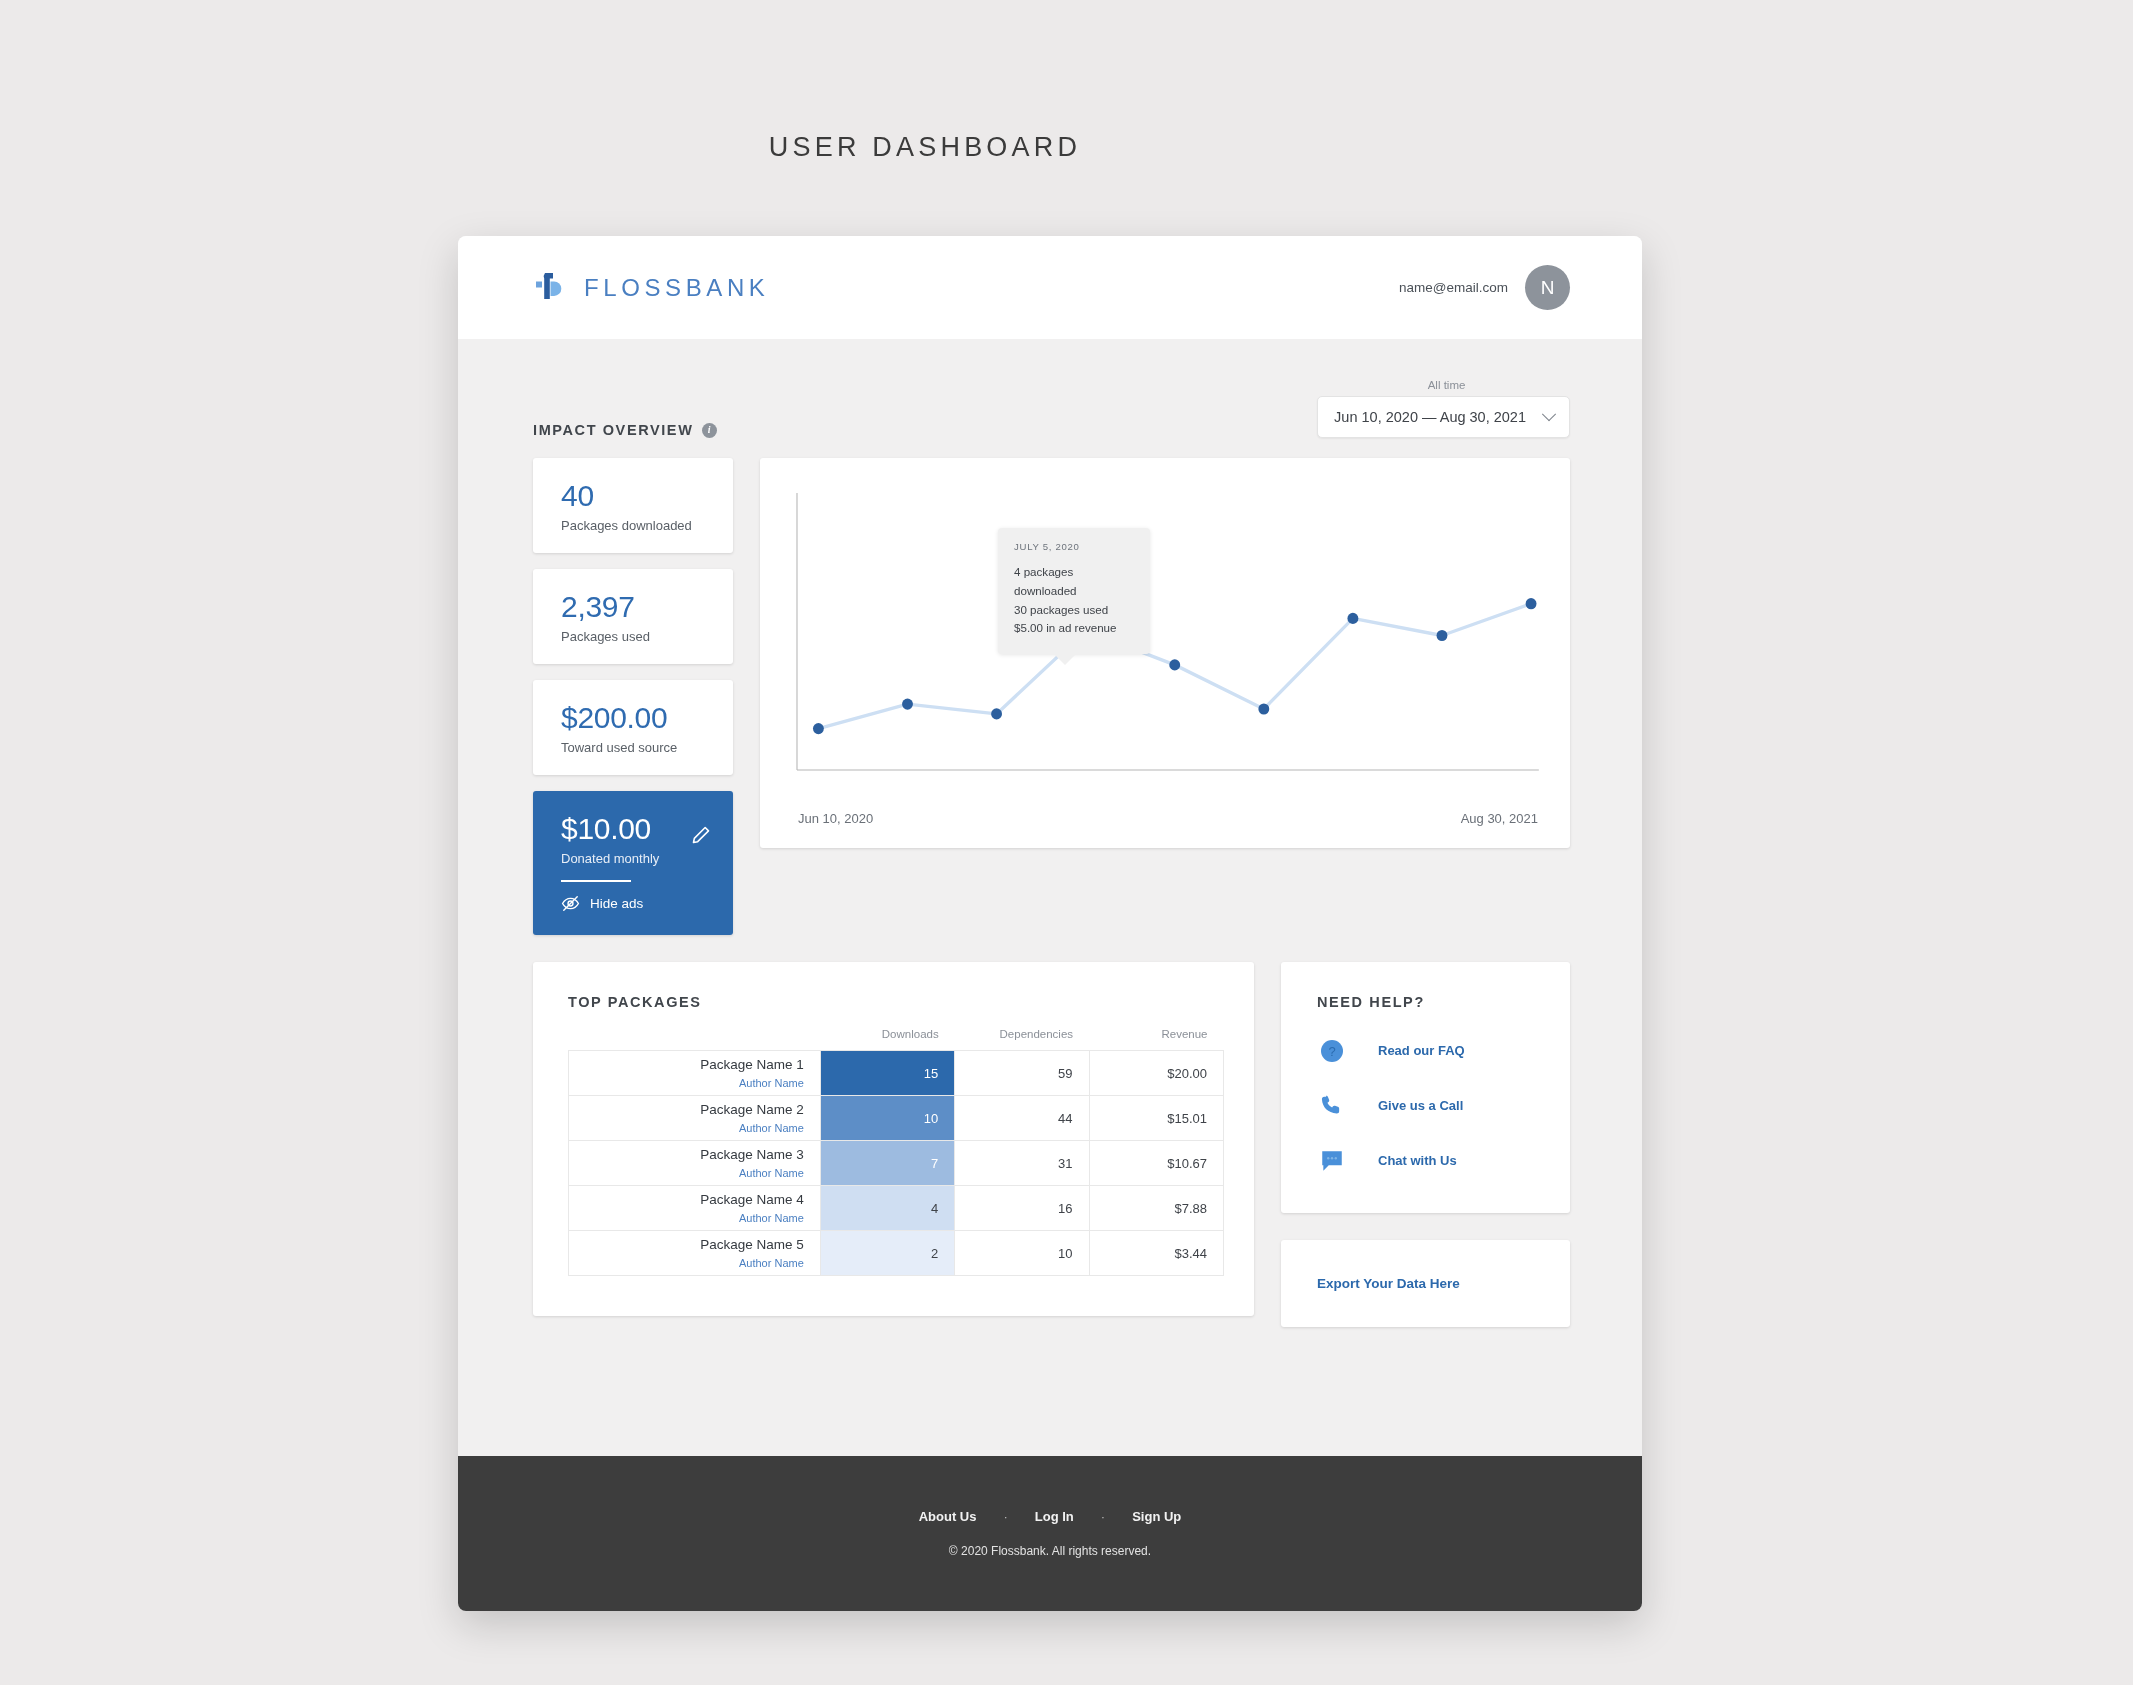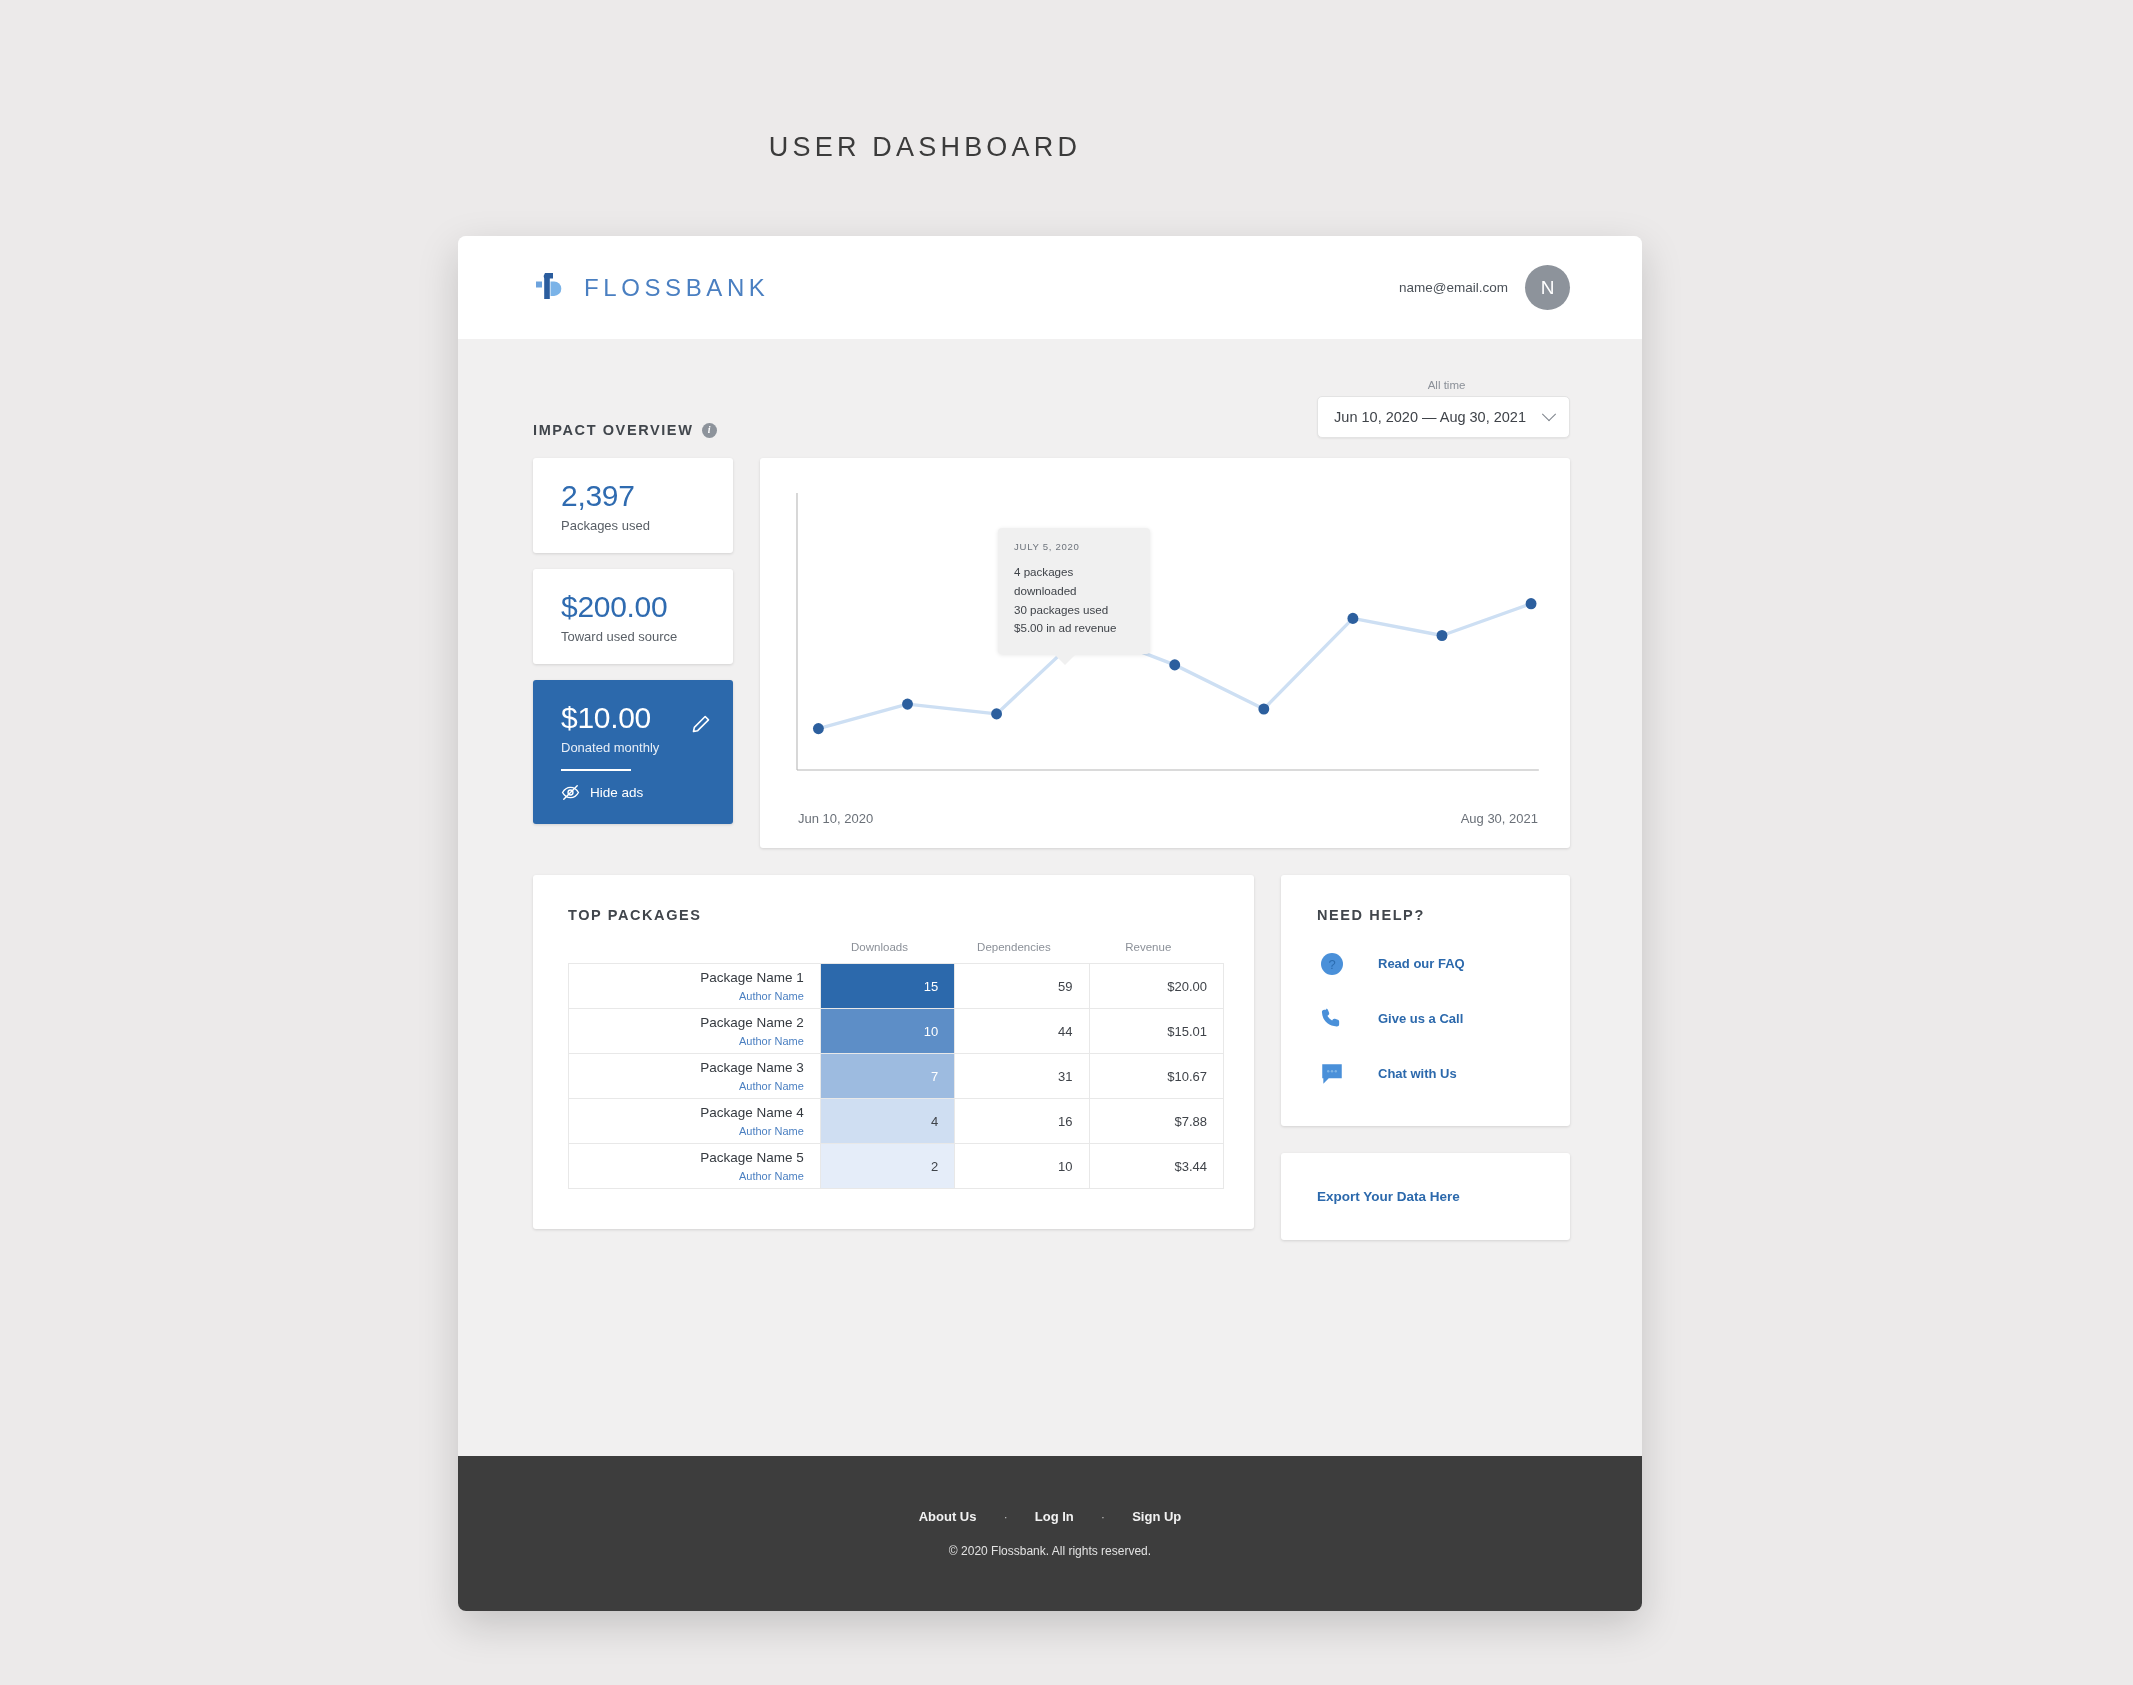--- a/index.html
+++ b/index.html
@@ -109,21 +109,21 @@
   .tt-line{font-size:11.6px;color:#3f4349;line-height:1.62;}
   
   .lower-row{display:flex;gap:27px;margin-top:27px;align-items:flex-start;}
   .packages-card{
     flex:1;background:#fff;border-radius:3px;box-shadow:0 1px 3px rgba(0,0,0,0.13);
     padding:32px 30px 40px 35px;box-sizing:border-box;
   }
   .pk-title{font-size:14.5px;font-weight:700;letter-spacing:1.6px;color:#41464c;margin-bottom:18px;}
   table.pk{border-collapse:collapse;width:100%;table-layout:fixed;}
   table.pk th{
-    font-size:11.5px;font-weight:400;color:#8b9098;
+    font-size:11.5px;font-weight:400;color:#8b9098;text-align:right;
     padding:0 16px 10px 0;
   }
   table.pk th.pk-blank{width:36%;}
   table.pk td{
     border:1px solid #e8e8e8;font-size:13px;color:#3f4349;height:44px;
     padding:0 16px;text-align:right;vertical-align:middle;
   }
   td.pk-name{text-align:left;padding:8px 16px 8px 14px;border-left:none;}
   .pk-pkg{font-size:13.5px;color:#353a40;line-height:1.25;}
   .pk-auth{font-size:11px;color:#4a7fc1;margin-top:3px;}
@@ -192,20 +192,24 @@
           <span>Jun 10, 2020 — Aug 30, 2021</span>
           <span class="chev"></span>
         </div>
       </div>
     </div>
 
     <div class="impact-row">
 
       <div class="stat-col">
 
+        <div class="stat-card">
+          <div class="stat-value">40</div>
+          <div class="stat-label">Packages downloaded</div>
+        </div>
 
         <div class="stat-card">
           <div class="stat-value">2,397</div>
           <div class="stat-label">Packages used</div>
         </div>
 
         <div class="stat-card">
           <div class="stat-value">$200.00</div>
           <div class="stat-label">Toward used source</div>
         </div>

